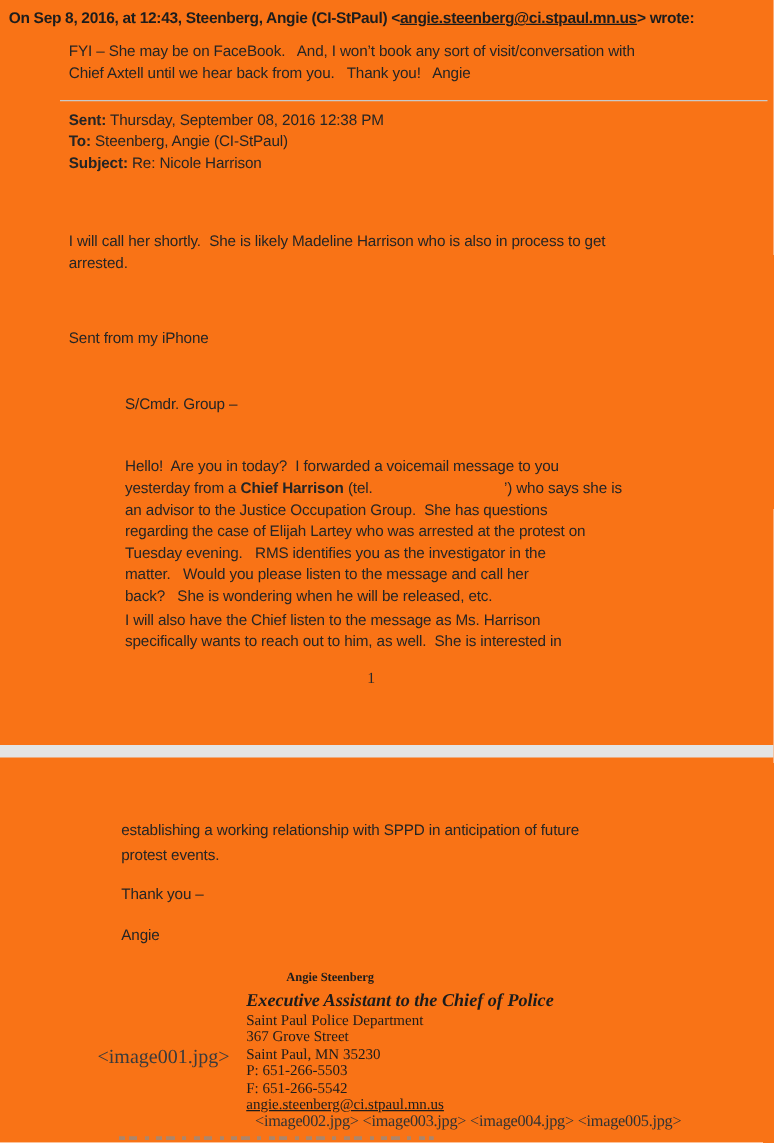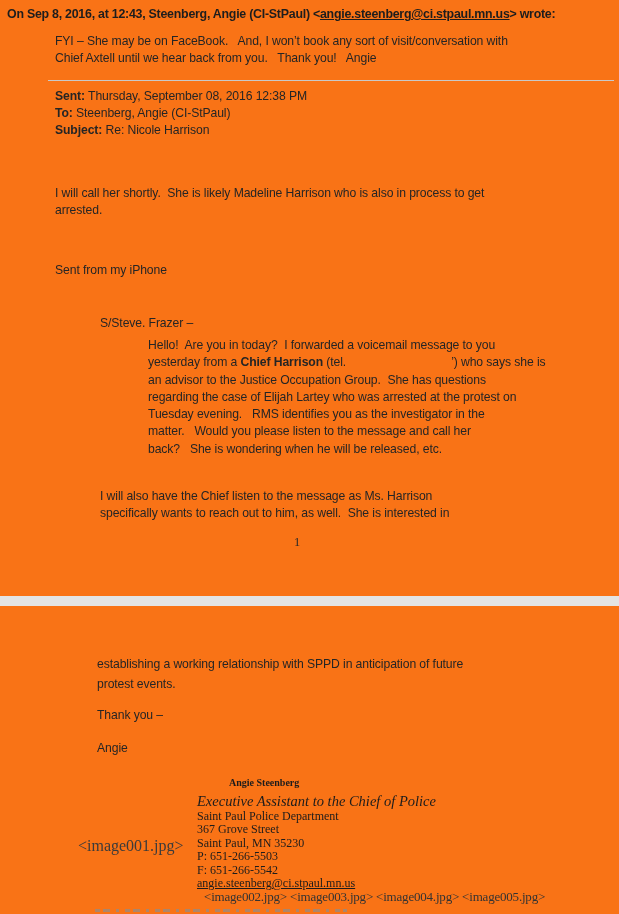--- a/index.html
+++ b/index.html
@@ -11,32 +11,32 @@
              font-size:12.4px;line-height:15px;letter-spacing:-0.25px;color:#1d1d1d;}
   .link{color:inherit;text-decoration:underline;cursor:pointer;}
   .fyi{left:55px;top:33px;width:520px;}
   .divider{position:absolute;left:48px;top:80px;width:566px;height:1px;background:#c9c9c9;}
   .headers{position:absolute;left:55px;top:88px;font-size:12.2px;line-height:17.2px;letter-spacing:-0.1px;}
   .hl{font-weight:bold;}
   .reply-body{left:55px;top:185px;width:500px;}
   .iphone{left:55px;top:234px;margin-top:28px;}
   .quote2{left:55px;top:264px;line-height:19.5px;}
   .salut{left:100px;top:315px;}
-  .para1{left:100px;top:337px;width:420px;line-height:17.3px;margin-left:48px;}
+  .para1{left:100px;top:365px;width:420px;line-height:17.3px;}
   .para2{left:100px;top:488px;width:420px;line-height:17.3px;}
   .gap{display:inline-block;width:105px;}
   .pagenum{left:0;top:535px;width:594px;text-align:center;
            font-family:"Liberation Serif", serif;font-size:12.5px;color:#2a2a2a;}
   .band{position:absolute;left:0;top:596px;width:619px;height:10px;background:#e4e4e4;}
   .para3{left:97px;top:654px;width:430px;line-height:20px;}
   .thanks{left:97px;top:707px;}
   .signoff{left:97px;top:740px;}
   .serif{font-family:"Liberation Serif", serif;color:#1c1c1c;}
   .sig-name{left:207px;top:777px;font-weight:bold;font-size:10px;margin-left:22px;}
-  .sig-title{left:197px;top:793px;font-weight:normal;font-style:italic;font-size:14.5px;}
+  .sig-title{left:197px;top:793px;font-weight:bold;font-style:italic;font-size:14.5px;}
   .sig-lines{position:absolute;left:197px;top:810px;font-family:"Liberation Serif", serif;
              font-size:12px;line-height:13.4px;color:#1c1c1c;}
   .sig-email{text-decoration:underline;}
   .img1{left:78px;top:837px;font-size:16px;color:#3b3b3b;white-space:pre;}
   .imgrow{left:204px;top:889px;font-size:13px;letter-spacing:-0.2px;color:#333333;white-space:pre;}
   .clip-frag{position:absolute;left:95px;top:909px;width:252px;height:3px;opacity:.7;
              background:repeating-linear-gradient(90deg,#8d8d8d 0 5px,transparent 5px 8px,
              #8d8d8d 8px 15px,transparent 15px 21px,#8d8d8d 21px 24px,transparent 24px 30px);}
 </style>
 </head>
@@ -56,21 +56,21 @@
     <div><span class="hl">To:</span><span> Steenberg, Angie (CI-StPaul)</span></div>
     <div><span class="hl">Subject:</span><span> Re: Nicole Harrison</span></div>
   </div>
 
   <div class="abs sans reply-body">I will call her shortly.  She is likely Madeline Harrison who is also in process to get
 arrested.</div>
 
   <div class="abs sans iphone">Sent from my iPhone</div>
 
 
-  <div class="abs sans salut">S/Steve. Frazer –</div>
+  <div class="abs sans salut">S/Cmdr. Group –</div>
 
   <div class="abs sans para1"><span>Hello!  Are you in today?  I forwarded a voicemail message to you
 yesterday from a </span><b>Chief Harrison</b><span> (tel.</span><span class="gap"></span><span>’) who says she is
 an advisor to the Justice Occupation Group.  She has questions
 regarding the case of Elijah Lartey who was arrested at the protest on
 Tuesday evening.   RMS identifies you as the investigator in the
 matter.   Would you please listen to the message and call her
 back?   She is wondering when he will be released, etc.</span></div>
 
   <div class="abs sans para2">I will also have the Chief listen to the message as Ms. Harrison

